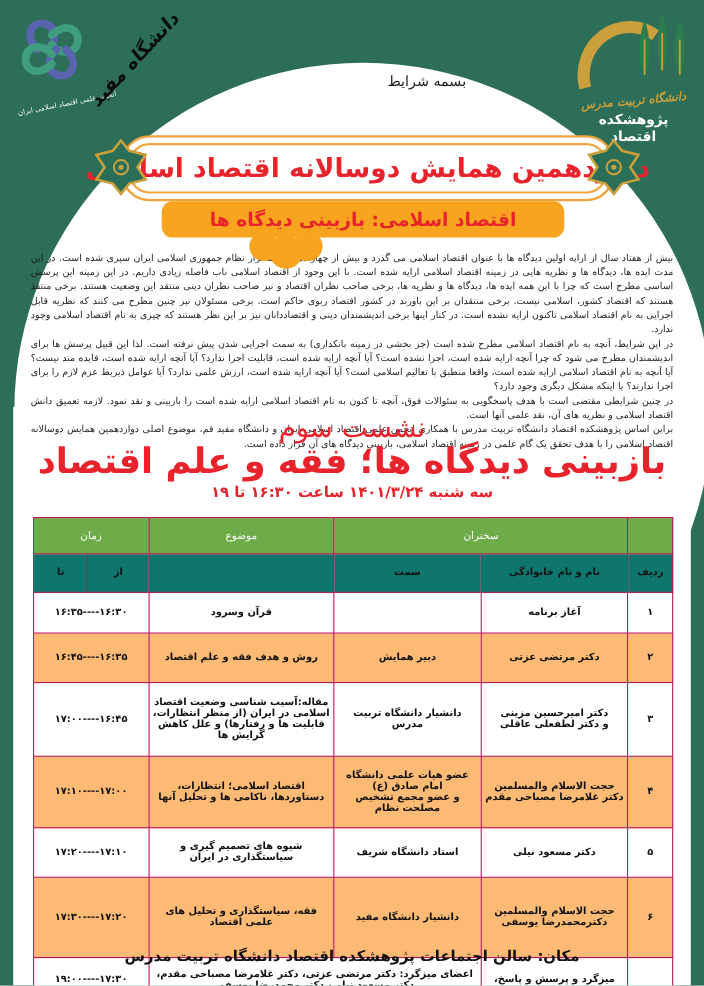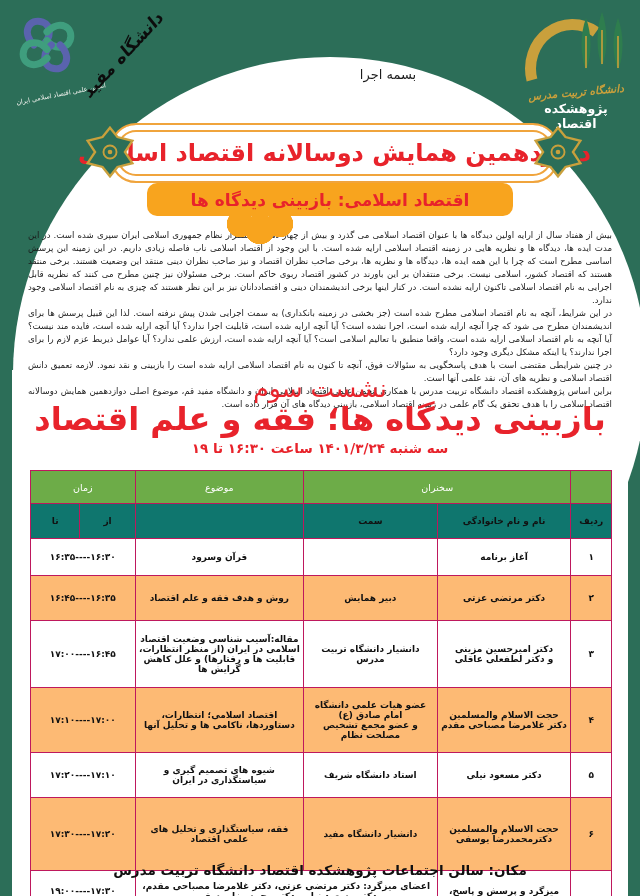--- a/index.html
+++ b/index.html
@@ -100,21 +100,21 @@
       <g stroke="#c9a03c" stroke-width="1.6">
         <line x1="62" y1="62" x2="62" y2="30"></line>
           <line x1="78" y1="58" x2="78" y2="24"></line>
           <line x1="94" y1="62" x2="94" y2="30"></line>
       </g>
     </svg>
     <div class="tmu-name">دانشگاه تربیت مدرس</div>
     <div class="tmu-dept">پژوهشکده اقتصاد</div>
   </div>
 
-  <div class="besmellah">بسمه اجرا</div>
+  <div class="besmellah">بسمه شرایط</div>
 
   <svg class="ornament o-left" viewBox="0 0 60 56" width="56" height="54">
     <path d="M30,2 L38,12 L54,16 L46,28 L54,40 L38,44 L30,54 L22,44 L6,40 L14,28 L6,16 L22,12 Z" fill="#2b6e58" stroke="#c9a03c" stroke-width="2.5"></path>
     <circle cx="30" cy="28" r="7" fill="none" stroke="#c9a03c" stroke-width="2"></circle>
     <circle cx="30" cy="28" r="2.5" fill="#c9a03c"></circle>
   </svg>
   <div class="title-banner">
     <span class="t">دوازدهمین همایش دوسالانه اقتصاد اسلامی</span>
   </div>
   <svg class="ornament o-right" viewBox="0 0 60 56" width="56" height="54">

